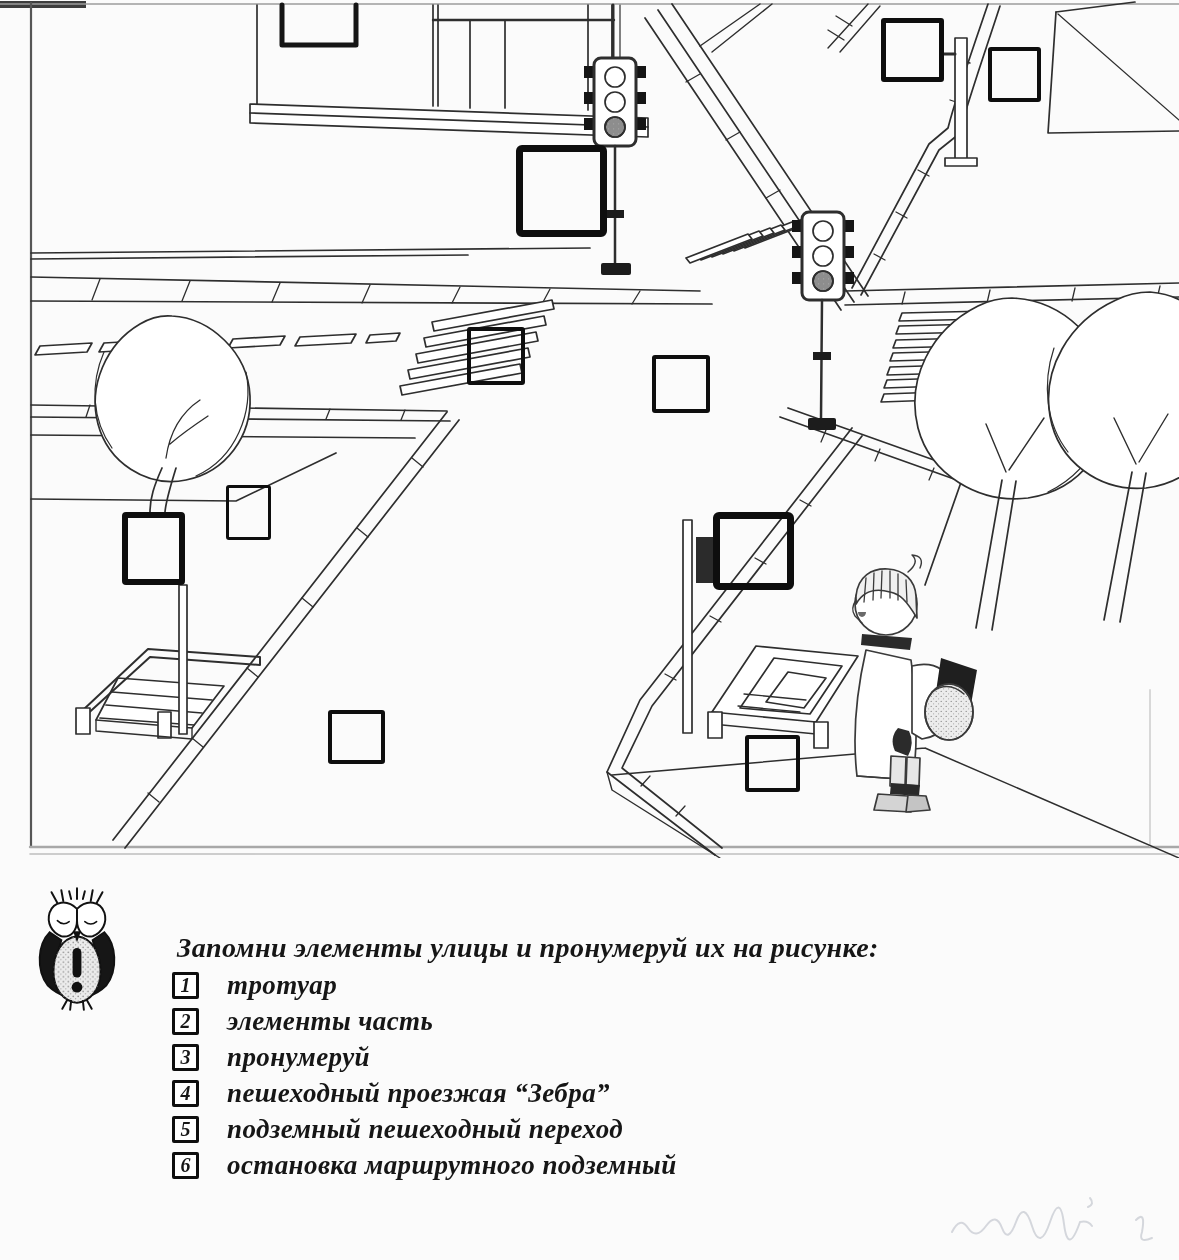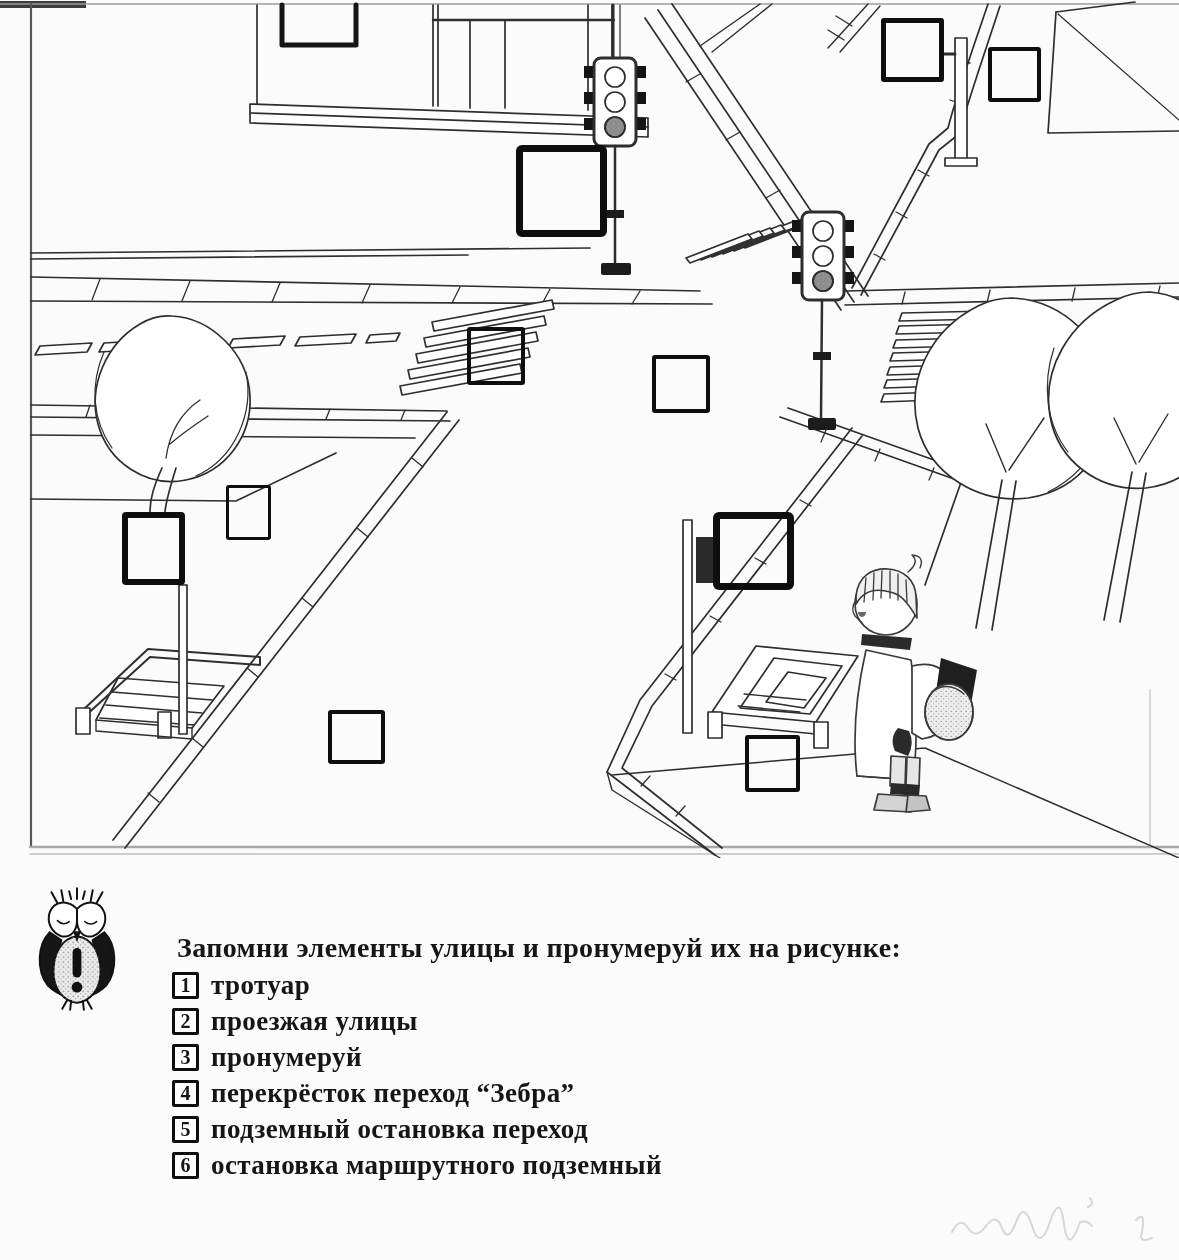--- a/index.html
+++ b/index.html
@@ -2,30 +2,30 @@
 <html><head>
 <meta charset="utf-8">
 <style>
   html,body{margin:0;padding:0;background:#e8e8e8;}
   .page{position:relative;width:1179px;height:1260px;background:#fbfbfb;overflow:hidden;
         font-family:"Liberation Serif","DejaVu Serif",serif;color:#161616;}
   .scene{position:absolute;left:0;top:0;width:1179px;height:858px;}
   .scene svg{position:absolute;left:0;top:0;}
   .abox{position:absolute;border-style:solid;border-color:#0e0e0e;background:transparent;
         box-sizing:border-box;border-radius:3px;}
-  .task{position:absolute;left:0;top:880px;width:1179px;height:340px;}
+  .task{position:absolute;left:0;top:880px;width:1179px;height:340px;font-style:italic;}
   .owl{position:absolute;left:28px;top:6px;}
   .task-title{position:absolute;left:177px;top:52px;font-size:28px;font-weight:700;
         letter-spacing:0.4px;white-space:nowrap;}
   .rows{position:absolute;left:172px;top:92px;}
   .row{display:flex;align-items:center;height:27px;margin-bottom:9px;}
   .numbox{display:flex;align-items:center;justify-content:center;width:27px;height:27px;
         border:3px solid #0e0e0e;border-radius:2px;background:#fff;font-size:20px;font-weight:700;
         box-sizing:border-box;flex:0 0 auto;}
-  .lbl{margin-left:12px;font-size:27px;font-weight:700;letter-spacing:0.4px;white-space:nowrap;}
+  .lbl{margin-left:28px;font-size:27px;font-weight:700;letter-spacing:0.4px;white-space:nowrap;}
   .scribble{position:absolute;left:940px;top:1188px;}
 </style>
 </head>
 <body>
 
 <div class="page">
 
   <div class="scene">
     <svg width="1179" height="858" viewBox="0 0 1179 858">
       <defs>
@@ -277,33 +277,33 @@
 
     <div class="task-title">Запомни элементы улицы и пронумеруй их на рисунке:</div>
 
     <div class="rows">
       <div class="row">
         <span class="numbox">1</span>
         <span class="lbl">тротуар</span>
       </div>
       <div class="row">
         <span class="numbox">2</span>
-        <span class="lbl">проезжая улицы</span>
+        <span class="lbl">элементы часть</span>
       </div>
       <div class="row">
         <span class="numbox">3</span>
         <span class="lbl">пронумеруй</span>
       </div>
       <div class="row">
         <span class="numbox">4</span>
-        <span class="lbl">перекрёсток переход “Зебра”</span>
+        <span class="lbl">пешеходный проезжая “Зебра”</span>
       </div>
       <div class="row">
         <span class="numbox">5</span>
-        <span class="lbl">подземный остановка переход</span>
+        <span class="lbl">подземный пешеходный переход</span>
       </div>
       <div class="row">
         <span class="numbox">6</span>
         <span class="lbl">остановка маршрутного подземный</span>
       </div>
     </div>
   </div>
 
   <svg class="scribble" width="225" height="68" viewBox="0 0 225 68">
     <g stroke="#b6bac4" stroke-width="2" fill="none" opacity="0.55" stroke-linecap="round">

